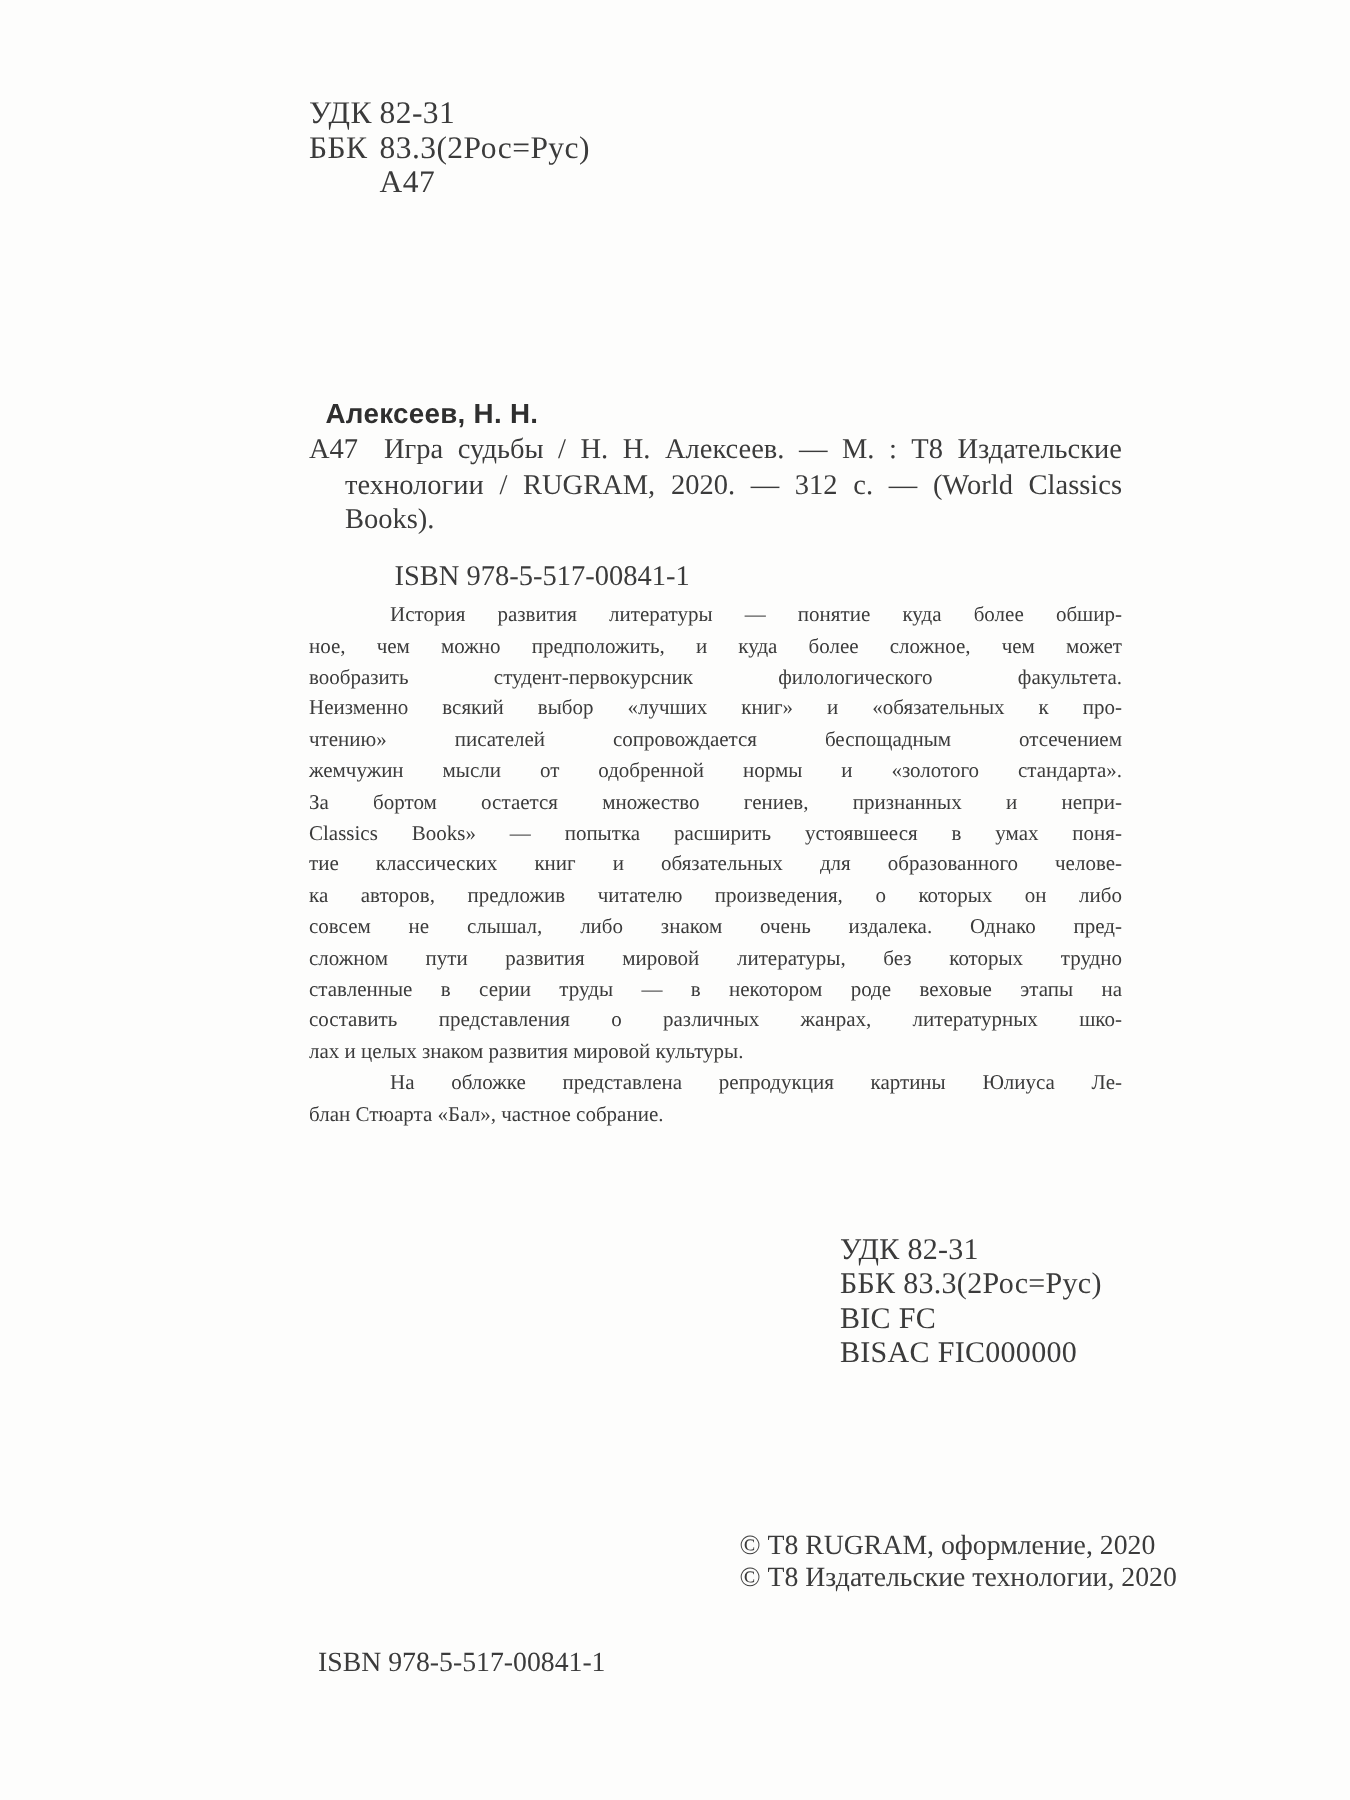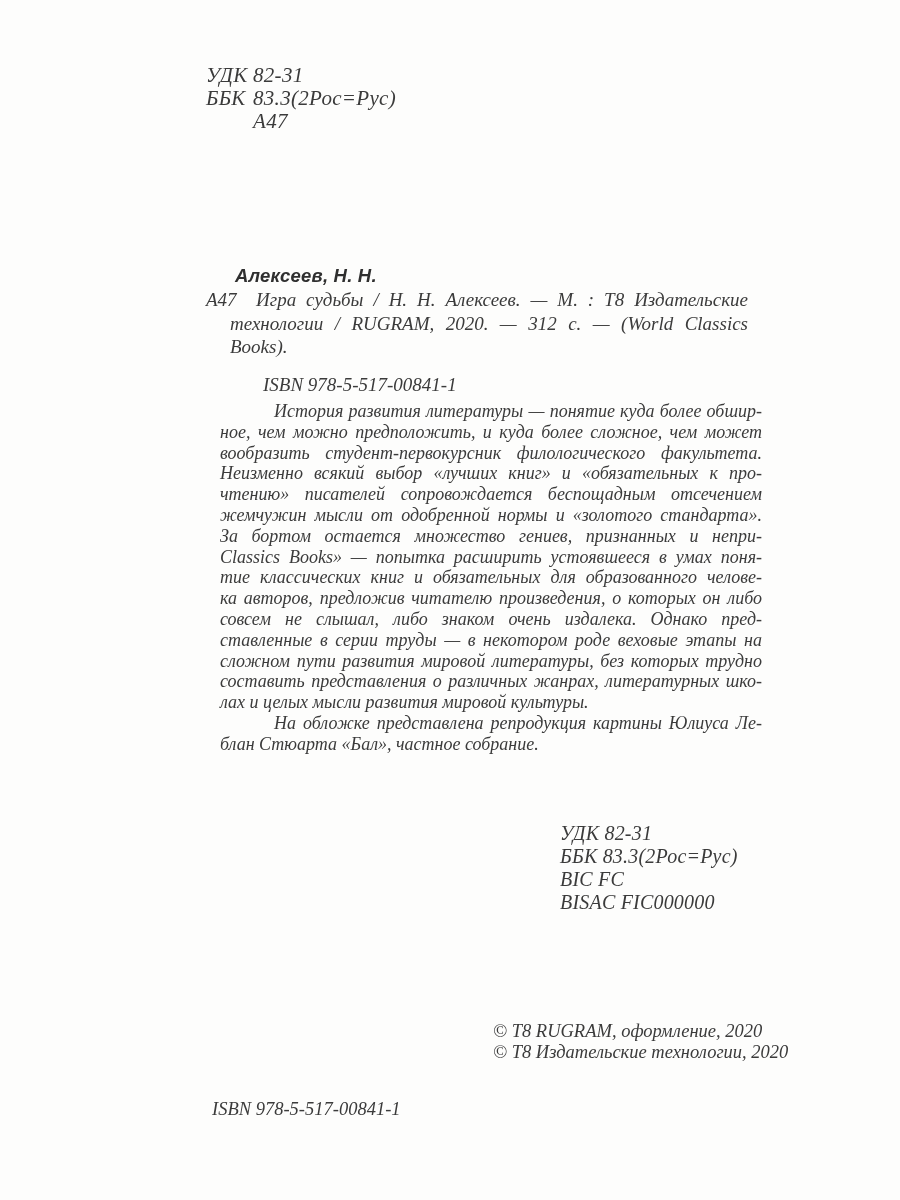--- a/index.html
+++ b/index.html
@@ -2,42 +2,42 @@
 <html><head>
 <meta charset="utf-8">
 <style>
   html,body { margin:0; padding:0; }
   body {
     width:900px; height:1200px;
     background:#fdfdfc;
     font-family:"Liberation Serif","DejaVu Serif",serif;
     color:#3b3b3b;
   }
-  .page { position:relative; width:900px; height:1200px; overflow:hidden;font-style:italic; }
+  .page { position:relative; width:900px; height:1200px; overflow:hidden; }
 
   
   .top-codes { position:absolute; left:206px; top:64px; font-size:21px; line-height:23px; letter-spacing:0.3px; }
   .top-codes .row { white-space:pre; }
   .top-codes .lbl { display:inline-block; width:47px; }
 
   
   .catalog { position:absolute; left:206px; top:265px; width:542px; }
   .author {
-    margin-left:29px;
+    margin-left:11px;
     font-family:"Liberation Sans","DejaVu Sans",sans-serif;
     font-weight:bold; font-size:18.5px; line-height:21px; color:#2f2f2f;
     letter-spacing:0.2px;
   }
   .bib { position:relative; margin-top:2px; font-size:19px; line-height:23.5px; }
   .entry-code { position:absolute; left:0; top:0; }
   .bib-lines { margin-left:24px; }
   .card-isbn { margin-left:57px; margin-top:15px; font-size:19px; }
 
   
-  .annotation { position:absolute; left:220px; top:401px; width:542px; font-size:18px; line-height:20.8px; }
+  .annotation { position:absolute; left:206px; top:401px; width:542px; font-size:14px; line-height:20.8px; }
   .line { width:100%; }
   .j { text-align:justify; text-align-last:justify; }
   .indent { padding-left:54px; box-sizing:border-box; }
   .bib-indent { padding-left:26px; box-sizing:border-box; }
 
   
   .bottom-codes { position:absolute; left:560px; top:822px; font-size:20px; line-height:23px; letter-spacing:0.2px; }
 
   
   .footer-isbn { position:absolute; left:212px; top:1099px; font-size:18.5px; }
@@ -72,24 +72,24 @@
     <div class="line j">ное, чем можно предположить, и куда более сложное, чем может</div>
     <div class="line j">вообразить студент-первокурсник филологического факультета.</div>
     <div class="line j">Неизменно всякий выбор «лучших книг» и «обязательных к про-</div>
     <div class="line j">чтению» писателей сопровождается беспощадным отсечением</div>
     <div class="line j">жемчужин мысли от одобренной нормы и «золотого стандарта».</div>
     <div class="line j">За бортом остается множество гениев, признанных и непри-</div>
     <div class="line j">Classics Books» — попытка расширить устоявшееся в умах поня-</div>
     <div class="line j">тие классических книг и обязательных для образованного челове-</div>
     <div class="line j">ка авторов, предложив читателю произведения, о которых он либо</div>
     <div class="line j">совсем не слышал, либо знаком очень издалека. Однако пред-</div>
+    <div class="line j">сложном пути развития мировой литературы, без которых трудно</div>
     <div class="line j">ставленные в серии труды — в некотором роде веховые этапы на</div>
-    <div class="line j">сложном пути развития мировой литературы, без которых трудно</div>
     <div class="line j">составить представления о различных жанрах, литературных шко-</div>
-    <div class="line">лах и целых мысли развития мировой культуры.</div>
+    <div class="line">лах и целых знаком развития мировой культуры.</div>
     <div class="line j indent">На обложке представлена репродукция картины Юлиуса Ле-</div>
     <div class="line">блан Стюарта «Бал», частное собрание.</div>
   </div>
 
   <div class="bottom-codes">
     <div>УДК 82-31</div>
     <div>ББК 83.3(2Рос=Рус)</div>
     <div>BIC FC</div>
     <div>BISAC FIC000000</div>
   </div>

